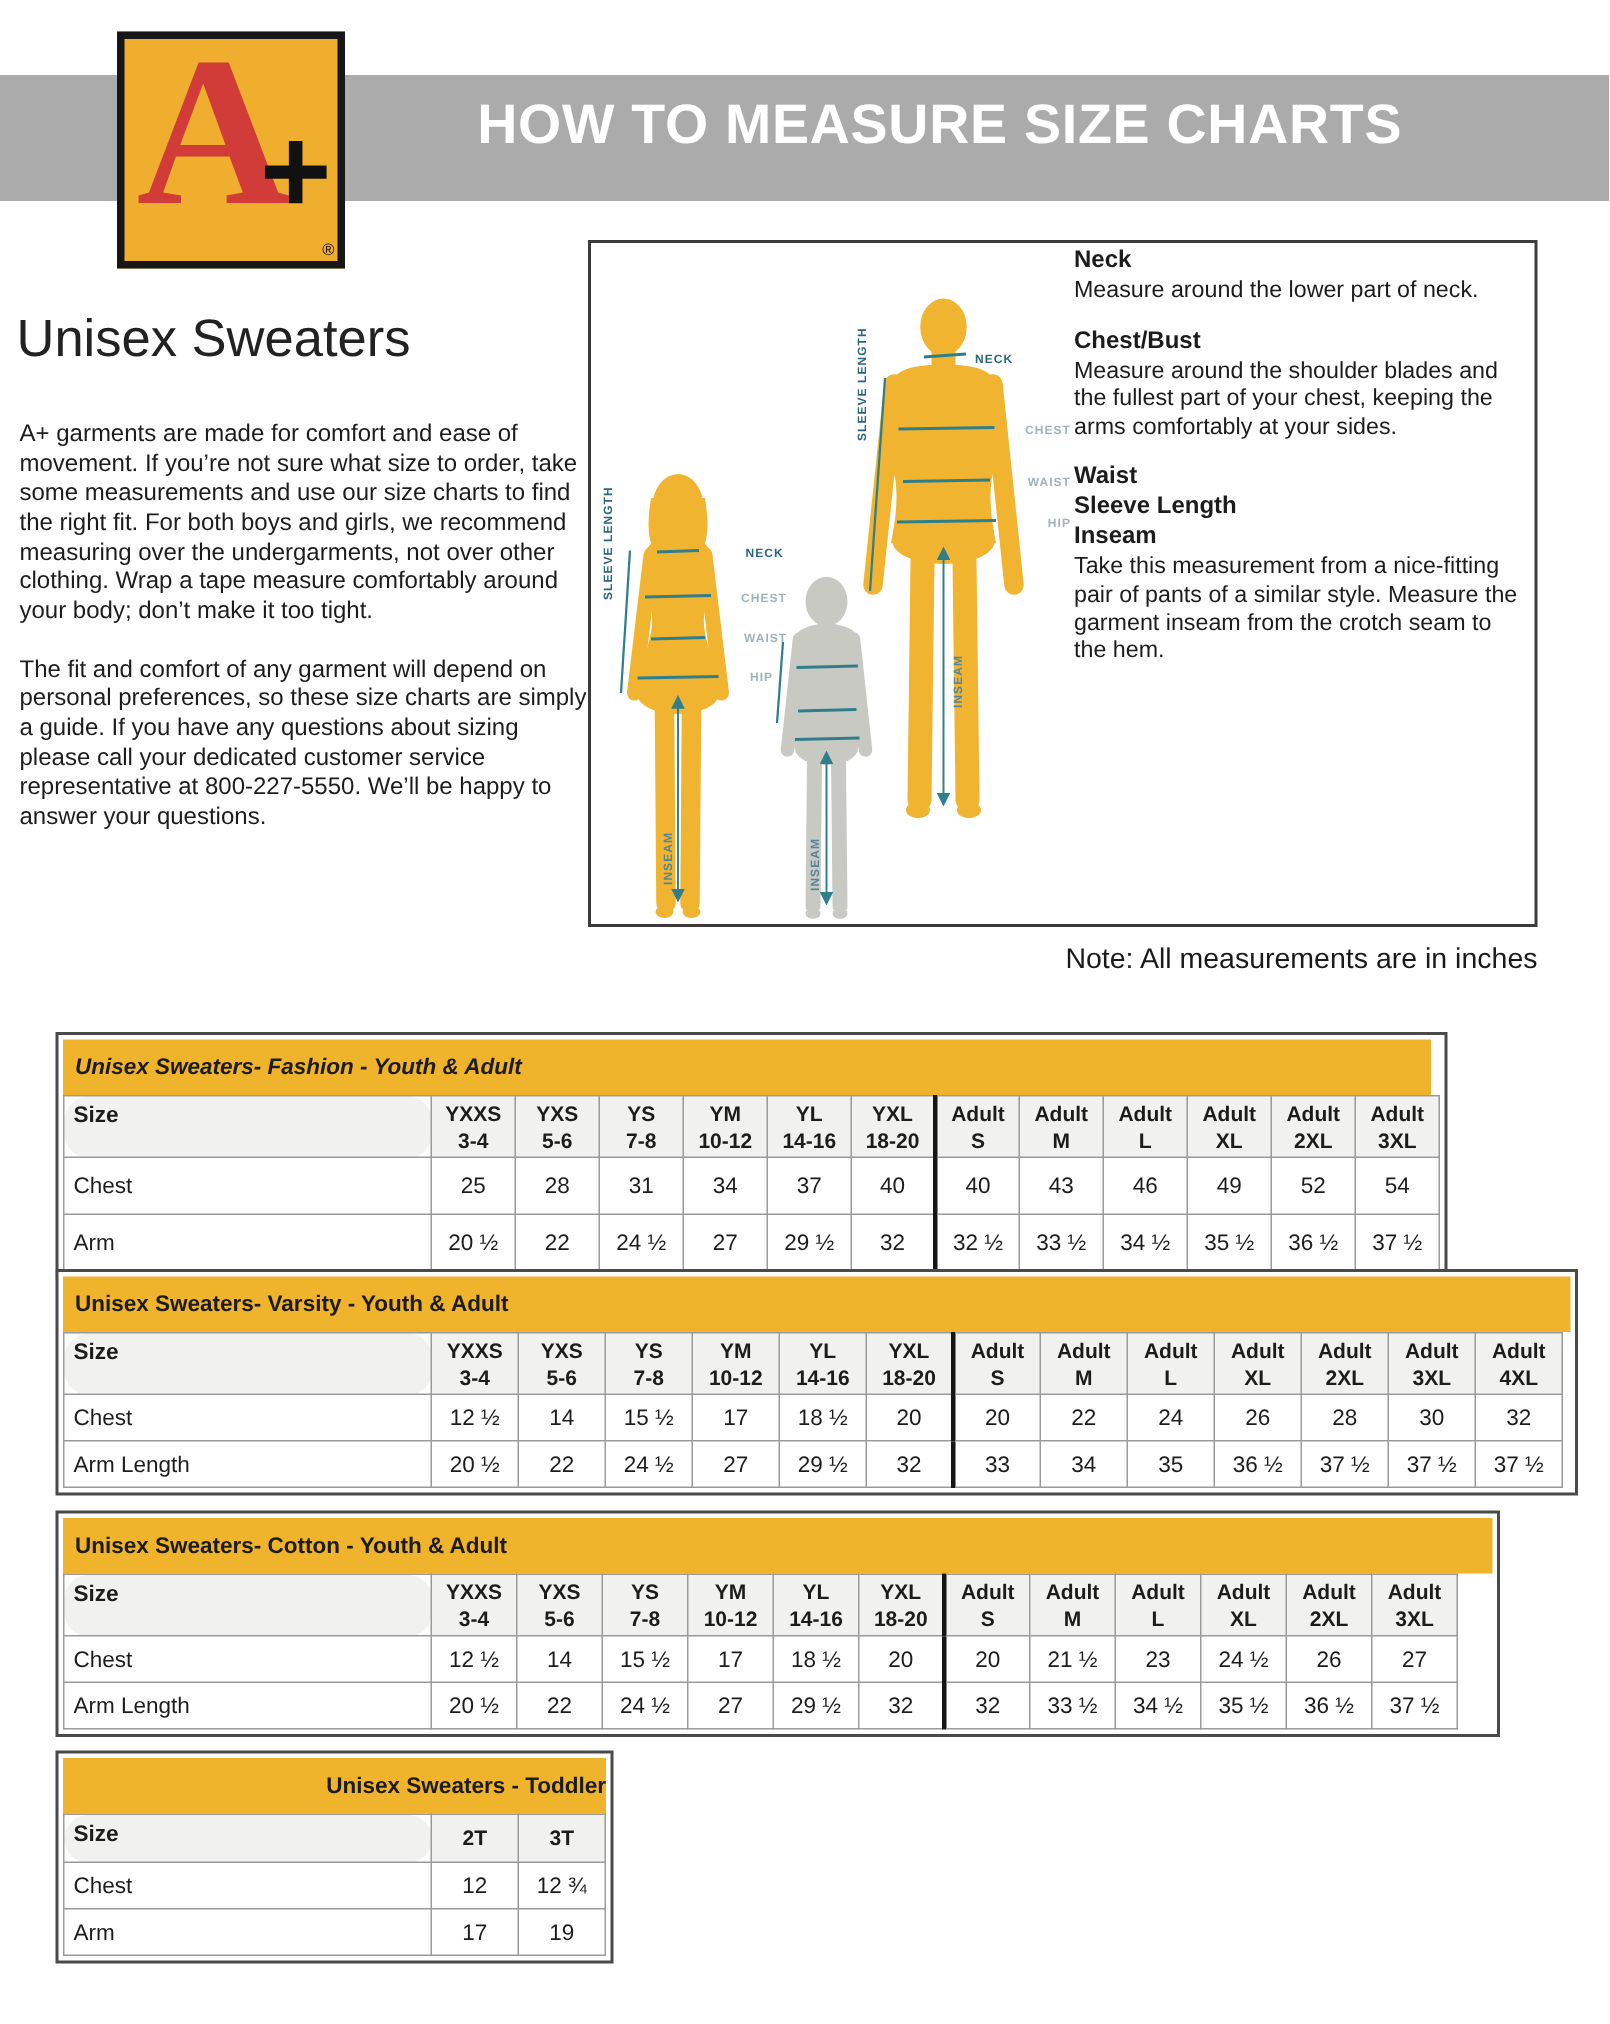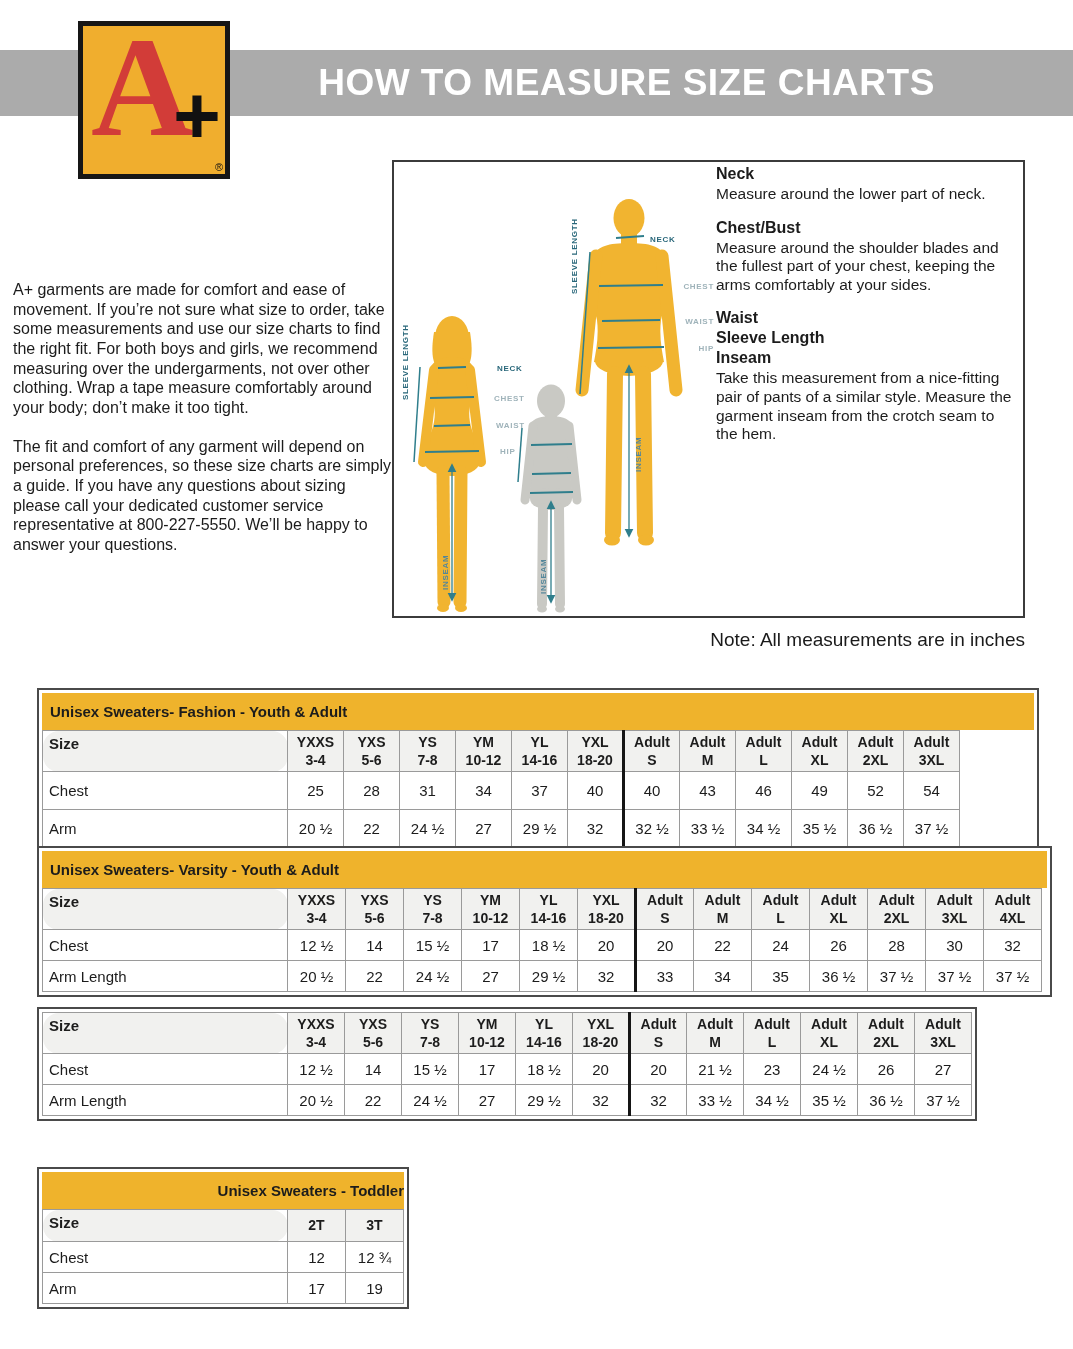--- a/index.html
+++ b/index.html
@@ -1,20 +1,20 @@
 <!DOCTYPE html>
 <html><head>
 <meta charset="utf-8">
 <style>
   html,body{margin:0;padding:0;background:#fff;}
   .page{position:relative;width:1073px;height:1349px;background:#fff;overflow:hidden;
         font-family:"Liberation Sans",sans-serif;color:#1c1c1c;}
 
   
-  .banner{position:absolute;left:0;top:50px;width:1073px;height:66px;background:#ababab;z-index:1;}
+  .banner{position:absolute;left:0;top:50px;width:1073px;height:84px;background:#ababab;z-index:1;}
   .banner-title{display:block;line-height:66px;text-align:center;padding-left:180px;
         font-size:37px;font-weight:bold;color:#ffffff;letter-spacing:.5px;white-space:nowrap;}
 
   
   .logo{position:absolute;left:78px;top:21px;width:142px;height:148px;background:#f0ae2e;
         border:5px solid #161616;z-index:2;}
   .logo-a{position:absolute;left:8px;top:-24px;font-family:"Liberation Serif",serif;
         font-weight:bold;font-size:142px;color:#d23c38;line-height:1.2;}
   .logo-plus{position:absolute;right:4px;top:48px;font-size:82px;font-weight:bold;color:#111;line-height:1;}
   .logo-reg{position:absolute;right:2px;bottom:1px;font-size:11px;color:#111;}
@@ -61,20 +61,21 @@
   <div class="banner">
     <span class="banner-title">HOW TO MEASURE SIZE CHARTS</span>
   </div>
 
   <div class="logo">
     <span class="logo-a">A</span>
     <span class="logo-plus">+</span>
     <span class="logo-reg">®</span>
   </div>
 
+  <div class="intro-heading">Unisex Sweaters</div>
   <div class="intro-text">
     <p>A+ garments are made for comfort and ease of movement. If you’re not sure what size to order, take some measurements and use our size charts to find the right fit. For both boys and girls, we recommend measuring over the undergarments, not over other clothing. Wrap a tape measure comfortably around your body; don’t make it too tight.</p>
     <p>The fit and comfort of any garment will depend on personal preferences, so these size charts are simply a guide. If you have any questions about sizing please call your dedicated customer service representative at 800-227-5550. We’ll be happy to answer your questions.</p>
   </div>
 
   <div class="diagram-box">
     <div class="fig-area">
       <svg width="322" height="454" viewBox="0 0 322 454" xmlns="http://www.w3.org/2000/svg">
         <defs>
           <marker id="arr" viewBox="0 0 10 10" refX="6" refY="5" markerWidth="7" markerHeight="7" orient="auto-start-reverse">
@@ -169,21 +170,21 @@
       <h3>Sleeve Length</h3>
       <h3>Inseam</h3>
       <p>Take this measurement from a nice-fitting pair of pants of a similar style. Measure the garment inseam from the crotch seam to the hem.</p>
     </div>
   </div>
 
   <div class="note">Note: All measurements are in inches</div>
 
   <div id="tables">
       <div class="sizetable" style="top: 688px;">
-        <div class="band" style="width: 992px;">Unisex Sweaters- Fashion - Youth &amp; Adult</div>
+        <div class="band" style="width: 912px; font-style: italic;">Unisex Sweaters- Fashion - Youth &amp; Adult</div>
         <table class="tall ">
           <colgroup>
             <col style="width: 245px;">
             <col style="width: 56px;">
             <col style="width: 56px;">
             <col style="width: 56px;">
             <col style="width: 56px;">
             <col style="width: 56px;">
             <col style="width: 56px;">
             <col style="width: 56px;">
@@ -386,20 +387,21 @@
               <td>35</td>
               <td>36 ½</td>
               <td>37 ½</td>
               <td>37 ½</td>
               <td>37 ½</td>
             </tr>
           </tbody>
         </table>
       </div>
       <div class="sizetable" style="top: 1007px;">
+        <div class="band" style="width: 953px;">Unisex Sweaters- Cotton - Youth &amp; Adult</div>
         <table>
           <colgroup>
             <col style="width: 245px;">
             <col style="width: 57px;">
             <col style="width: 57px;">
             <col style="width: 57px;">
             <col style="width: 57px;">
             <col style="width: 57px;">
             <col style="width: 57px;">
             <col style="width: 57px;">

